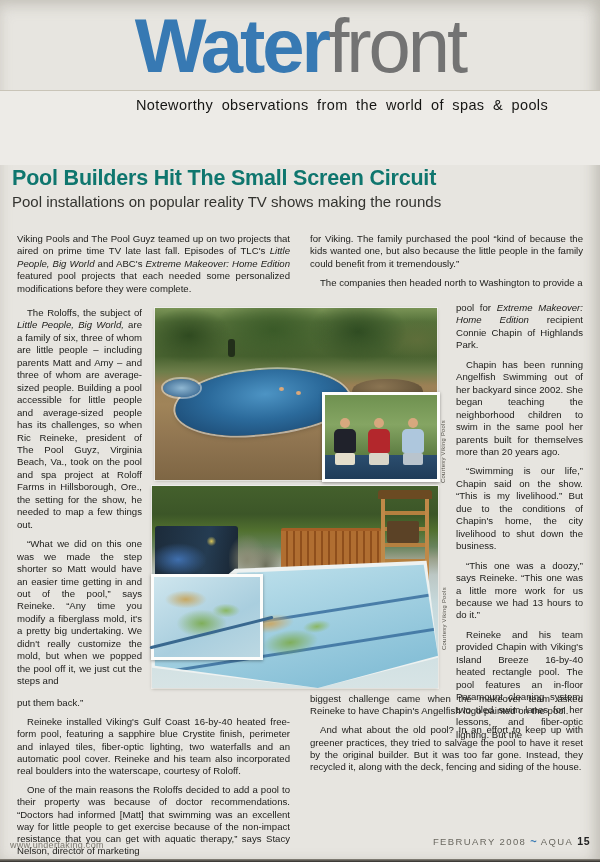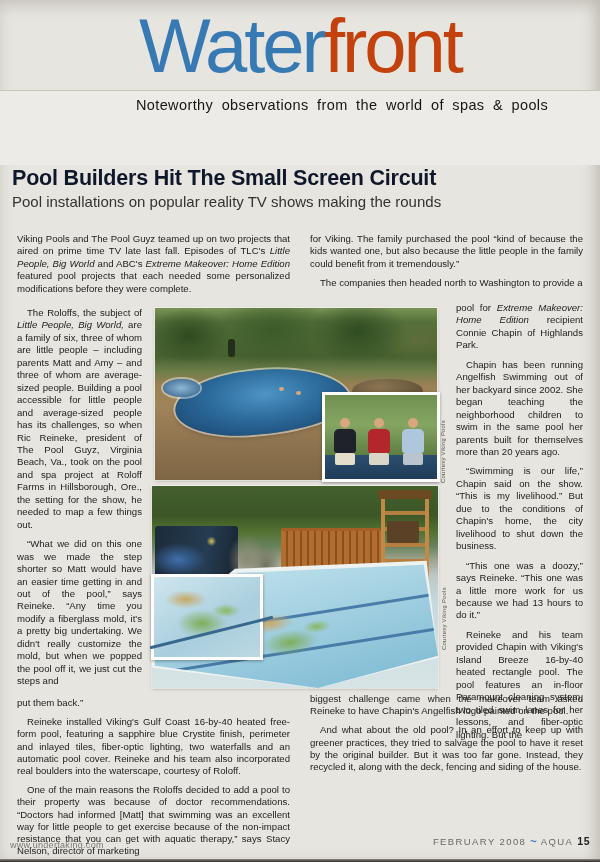--- a/index.html
+++ b/index.html
@@ -7,27 +7,27 @@
     position:relative;width:600px;height:862px;margin:0 auto;
     background:#e7e5e0;overflow:hidden;
     font-family:"Liberation Sans",sans-serif;color:#1d1d1b;
     box-shadow:inset -6px 0 14px rgba(120,115,100,.25), inset 0 8px 14px rgba(140,135,120,.18);
   }
   
   .tagband{position:absolute;left:0;top:91px;width:100%;height:74px;background:#edebe7;}
   .rule{position:absolute;left:0;top:90px;width:100%;height:1px;background:#c9c4b8;}
   .masthead{position:absolute;left:50%;top:6px;transform:translateX(-50%);
     font-size:76px;font-weight:500;letter-spacing:-3px;white-space:nowrap;line-height:1.05;}
-  .masthead .water{color:#3779b3;}
-  .masthead .front{color:#c2410c;}
+  .masthead .water{color:#3779b3;font-weight:bold;}
+  .masthead .front{color:#737373;}
   .tagline{position:absolute;left:0;top:97px;width:100%;text-align:center;
     font-size:14.5px;font-weight:normal;color:#161614;letter-spacing:.4px;word-spacing:4px;padding-left:42px;}
   
   .headline{position:absolute;left:12px;top:166px;font-size:21.5px;font-weight:bold;
-    color:#0f172a;letter-spacing:-.2px;text-align:right;}
+    color:#0f766e;letter-spacing:-.2px;text-align:right;}
   .subhead{position:absolute;left:12px;top:193px;font-size:15px;color:#33332f;}
   
   .copy{position:absolute;font-size:9.6px;line-height:12.45px;text-align:justify;color:#22221f;}
   .copy p{margin:7px;}
   .copy p.indent{text-indent:10px;}
   .li{left:10px;top:226px;width:287px;}
   .ri{left:303px;top:226px;width:287px;}
   .ln{left:10px;top:300px;width:139px;}
   .rn{left:449px;top:295px;width:141px;}
   .lb{left:10px;top:690px;width:287px;line-height:12.2px;}

